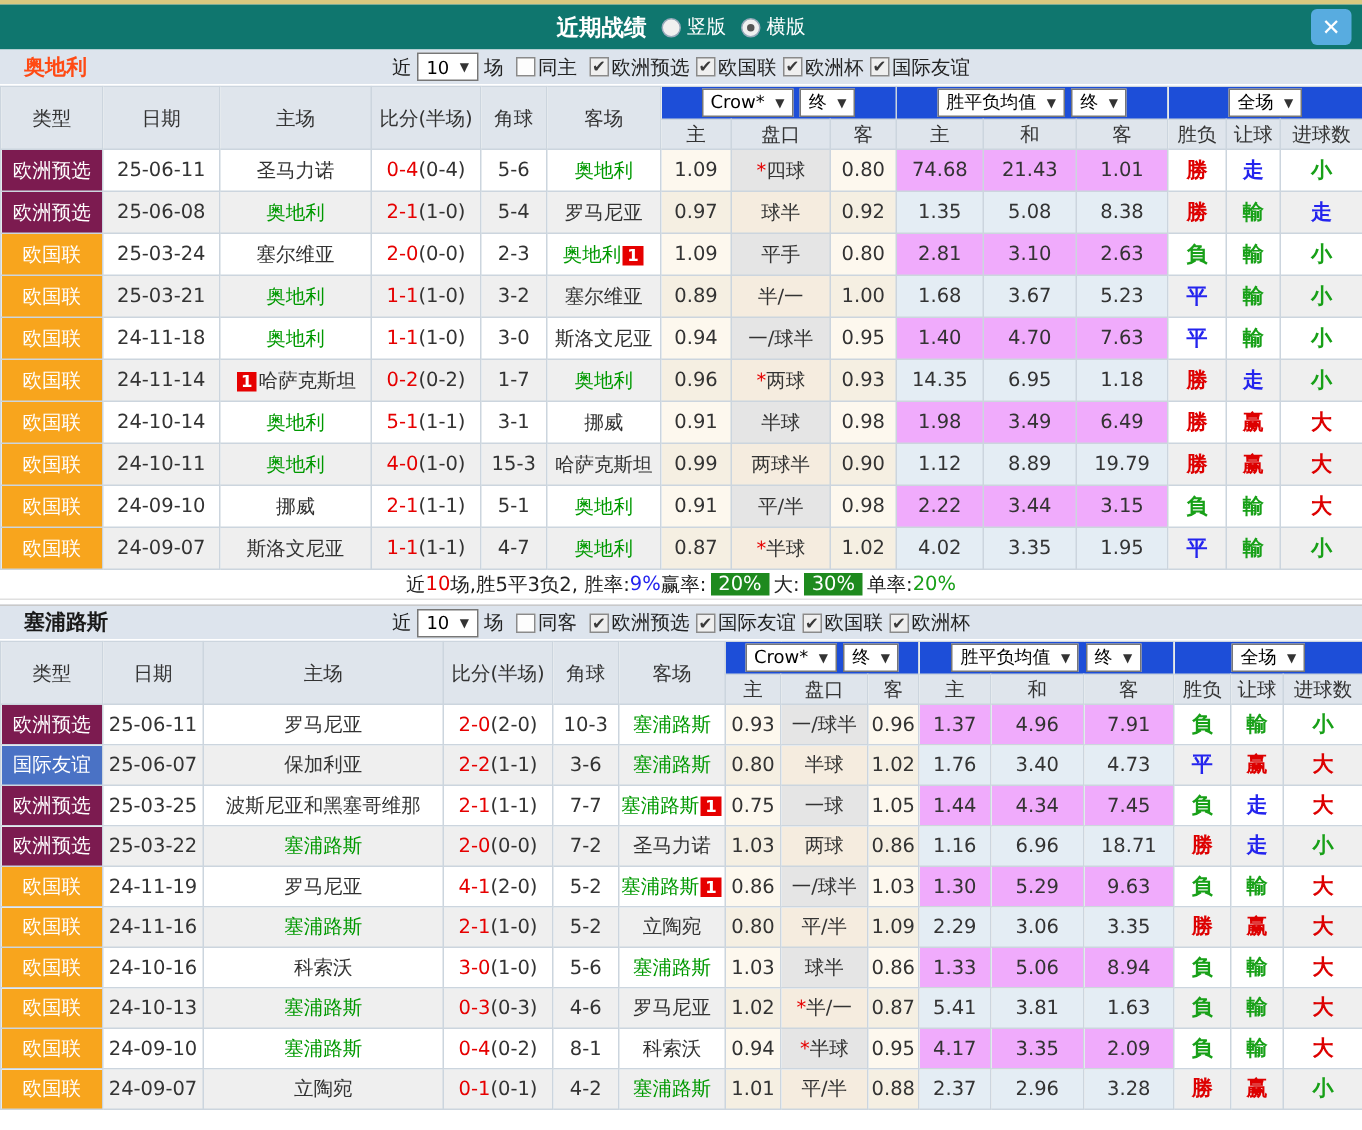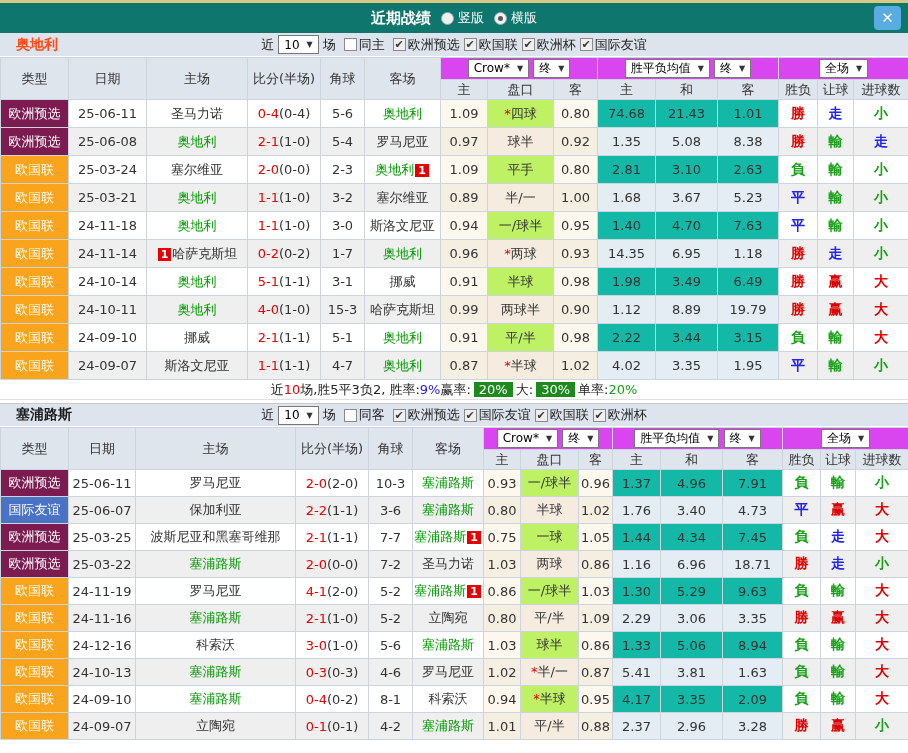--- a/index.html
+++ b/index.html
@@ -19,28 +19,28 @@
   .select-box{background:#fff;border:1px solid #777;padding:0 5px;font-size:12px;display:inline-flex;align-items:center;gap:7px;height:19px;color:#000;cursor:pointer;white-space:nowrap}
   .caret{font-size:8px;color:#333}
   .checkbox{display:inline-flex;align-items:center;cursor:pointer;margin-left:4px}
   .cb{width:13px;height:13px;border:1px solid #8a8a8a;background:#fdfdfd;display:inline-block;font-size:11px;line-height:12px;text-align:center;color:#3a3a3a;margin-right:2px}
   .cb.checked{background:#efefef}
   table{border-collapse:collapse;table-layout:fixed;width:908px;font-size:13px}
   td{border:1px solid #ccd5de;text-align:center;overflow:hidden;white-space:nowrap;color:#333}
   thead td{background:#dfe5ec;color:#333}
   thead tr.h1 td{height:22px}
   thead tr.h2 td{height:20px}
-  .grp{background:#d946ef}
+  .grp{background:#1d4ed8}
   tbody td{height:28px}
   .sec2 tbody td{height:27px}
   tr.odd td{background:#fff}
   tr.even td{background:#efefef}
   tr.odd td.c-odds{background:#fdf8ee} tr.even td.c-odds{background:#f5efe2}
-  tr.odd td.c-pan{background:#bef264}  tr.even td.c-pan{background:#f5ecdf}
-  tr.odd td.c-mean{background:#14b8a6} tr.even td.c-mean{background:#e4edf4}
+  tr.odd td.c-pan{background:#e5e5e5}  tr.even td.c-pan{background:#f5ecdf}
+  tr.odd td.c-mean{background:#f0abfc} tr.even td.c-mean{background:#e4edf4}
   td.c-type{color:#fff}
   .score-ft{color:#e60000}
   .score-ht{color:#333}
   .tname.hl{color:#009900}
   .badge{background:#e60000;color:#fff;font-size:11px;padding:0 3px;margin:0 1px;font-weight:bold}
   .star{color:#e60000}
   td.c-mark{font-weight:bold;font-size:14px}
   .summary{height:20px;display:flex;align-items:center;justify-content:center;font-size:13px;border-bottom:1px solid #e0e0e0;background:#fff}
   .summary:empty{display:none}
   .sum-plain{color:#222}
@@ -555,21 +555,21 @@
           <td class="c-odds">1.09</td>
           <td class="c-mean">2.29</td>
           <td class="c-mean">3.06</td>
           <td class="c-mean">3.35</td>
           <td class="c-mark" style="color:#dd0000">勝</td>
           <td class="c-mark" style="color:#dd0000">赢</td>
           <td class="c-mark" style="color:#dd0000">大</td>
         </tr>
         <tr class="odd">
           <td class="c-type" style="background:#f8a51d">欧国联</td>
-          <td>24-12-16</td>
+          <td>24-10-16</td>
           <td><span class="tname">科索沃</span></td>
           <td><span class="score-ft">3-0</span><span class="score-ht">(1-0)</span></td>
           <td>5-6</td>
           <td><span class="tname hl">塞浦路斯</span></td>
           <td class="c-odds">1.03</td>
           <td class="c-pan">球半</td>
           <td class="c-odds">0.86</td>
           <td class="c-mean">1.33</td>
           <td class="c-mean">5.06</td>
           <td class="c-mean">8.94</td>

